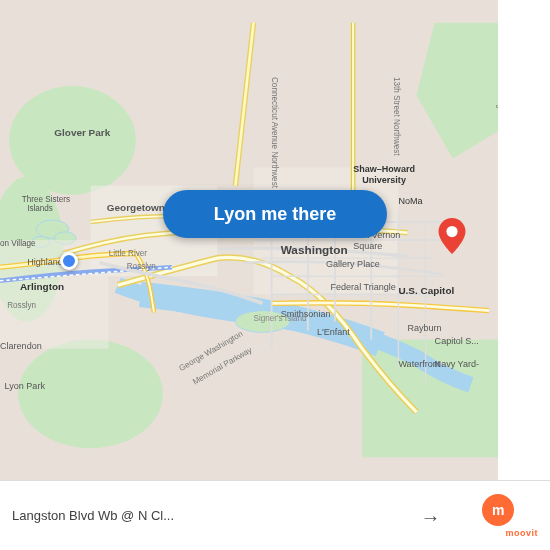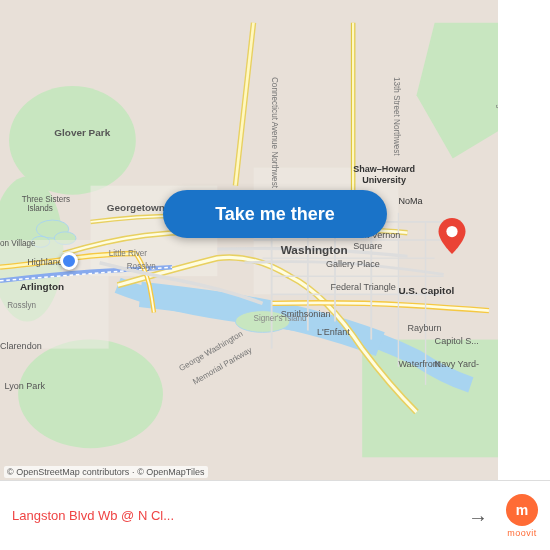--- a/index.html
+++ b/index.html
@@ -87,21 +87,21 @@
       gap: 0;
     }
 
     #origin-info {
       flex: 1;
       min-width: 0;
     }
 
     #origin-label {
       font-size: 13px;
-      color: #ef4444;
+      color: #404040;
       font-weight: 500;
       white-space: nowrap;
       overflow: hidden;
       text-overflow: ellipsis;
     }
 
     #arrow-icon {
       font-size: 20px;
       color: #555;
       padding: 0 8px;
@@ -139,23 +139,24 @@
       align-items: center;
       justify-content: center;
       color: white;
       font-size: 14px;
       font-weight: bold;
     }
 
     #moovit-text {
       font-size: 9px;
       color: #ff6b35;
-      font-weight: normal;
+      font-weight: bold;
       margin-top: 2px;
       letter-spacing: 0.5px;
+      margin-left: 47px;
     }
   </style>
 </head>
 <body>
 
 <div id="map-container">
   <svg id="map-svg" viewBox="0 0 550 480" xmlns="http://www.w3.org/2000/svg">
 
     <rect width="550" height="480" fill="#e8e0d8"></rect>
 
@@ -254,32 +255,31 @@
     <text x="5" y="405" font-size="10" fill="#555" font-family="Arial">Lyon Park</text>
     <text x="200" y="385" font-size="9" fill="#777" font-family="Arial" transform="rotate(-30,200,385)">George Washington</text>
     <text x="215" y="400" font-size="9" fill="#777" font-family="Arial" transform="rotate(-30,215,400)">Memorial Parkway</text>
     <text x="240" y="0" font-size="9" fill="#777" font-family="Arial" transform="rotate(90,240,60)">Connecticut Avenue Northwest</text>
     <text x="380" y="5" font-size="9" fill="#777" font-family="Arial" transform="rotate(90,380,60)">13th Street Northwest</text>
     <text x="480" y="0" font-size="9" fill="#777" font-family="Arial" transform="rotate(90,480,70)">Georgia Avenue Northwest</text>
     <text x="280" y="330" font-size="9" fill="#888" font-family="Arial">Signer's Island</text>
     <text x="0" y="247" font-size="9" fill="#555" font-family="Arial">on Village</text>
   </svg>
 
-  <button id="take-me-there-btn">Take me there</button>
+  <button id="take-me-there-btn">Lyon me there</button>
 
   <div id="origin-marker"></div>
 
   <div id="dest-marker">
     <svg viewBox="0 0 24 32" xmlns="http://www.w3.org/2000/svg">
       <path d="M12 0C5.4 0 0 5.4 0 12c0 8.4 12 20 12 20s12-11.6 12-20C24 5.4 18.6 0 12 0z" fill="#EA4335"></path>
       <circle cx="12" cy="12" r="5" fill="white"></circle>
     </svg>
   </div>
 
-  <div id="attribution">© OpenStreetMap contributors · © OpenMapTiles</div>
 </div>
 
 <div id="bottom-bar">
   <div id="origin-info">
     <div id="origin-label">Langston Blvd Wb @ N Cl...</div>
   </div>
   <div id="arrow-icon">→</div>
   <div id="moovit-logo">
     <div id="moovit-icon">m</div>
     <div id="moovit-text">moovit</div>

